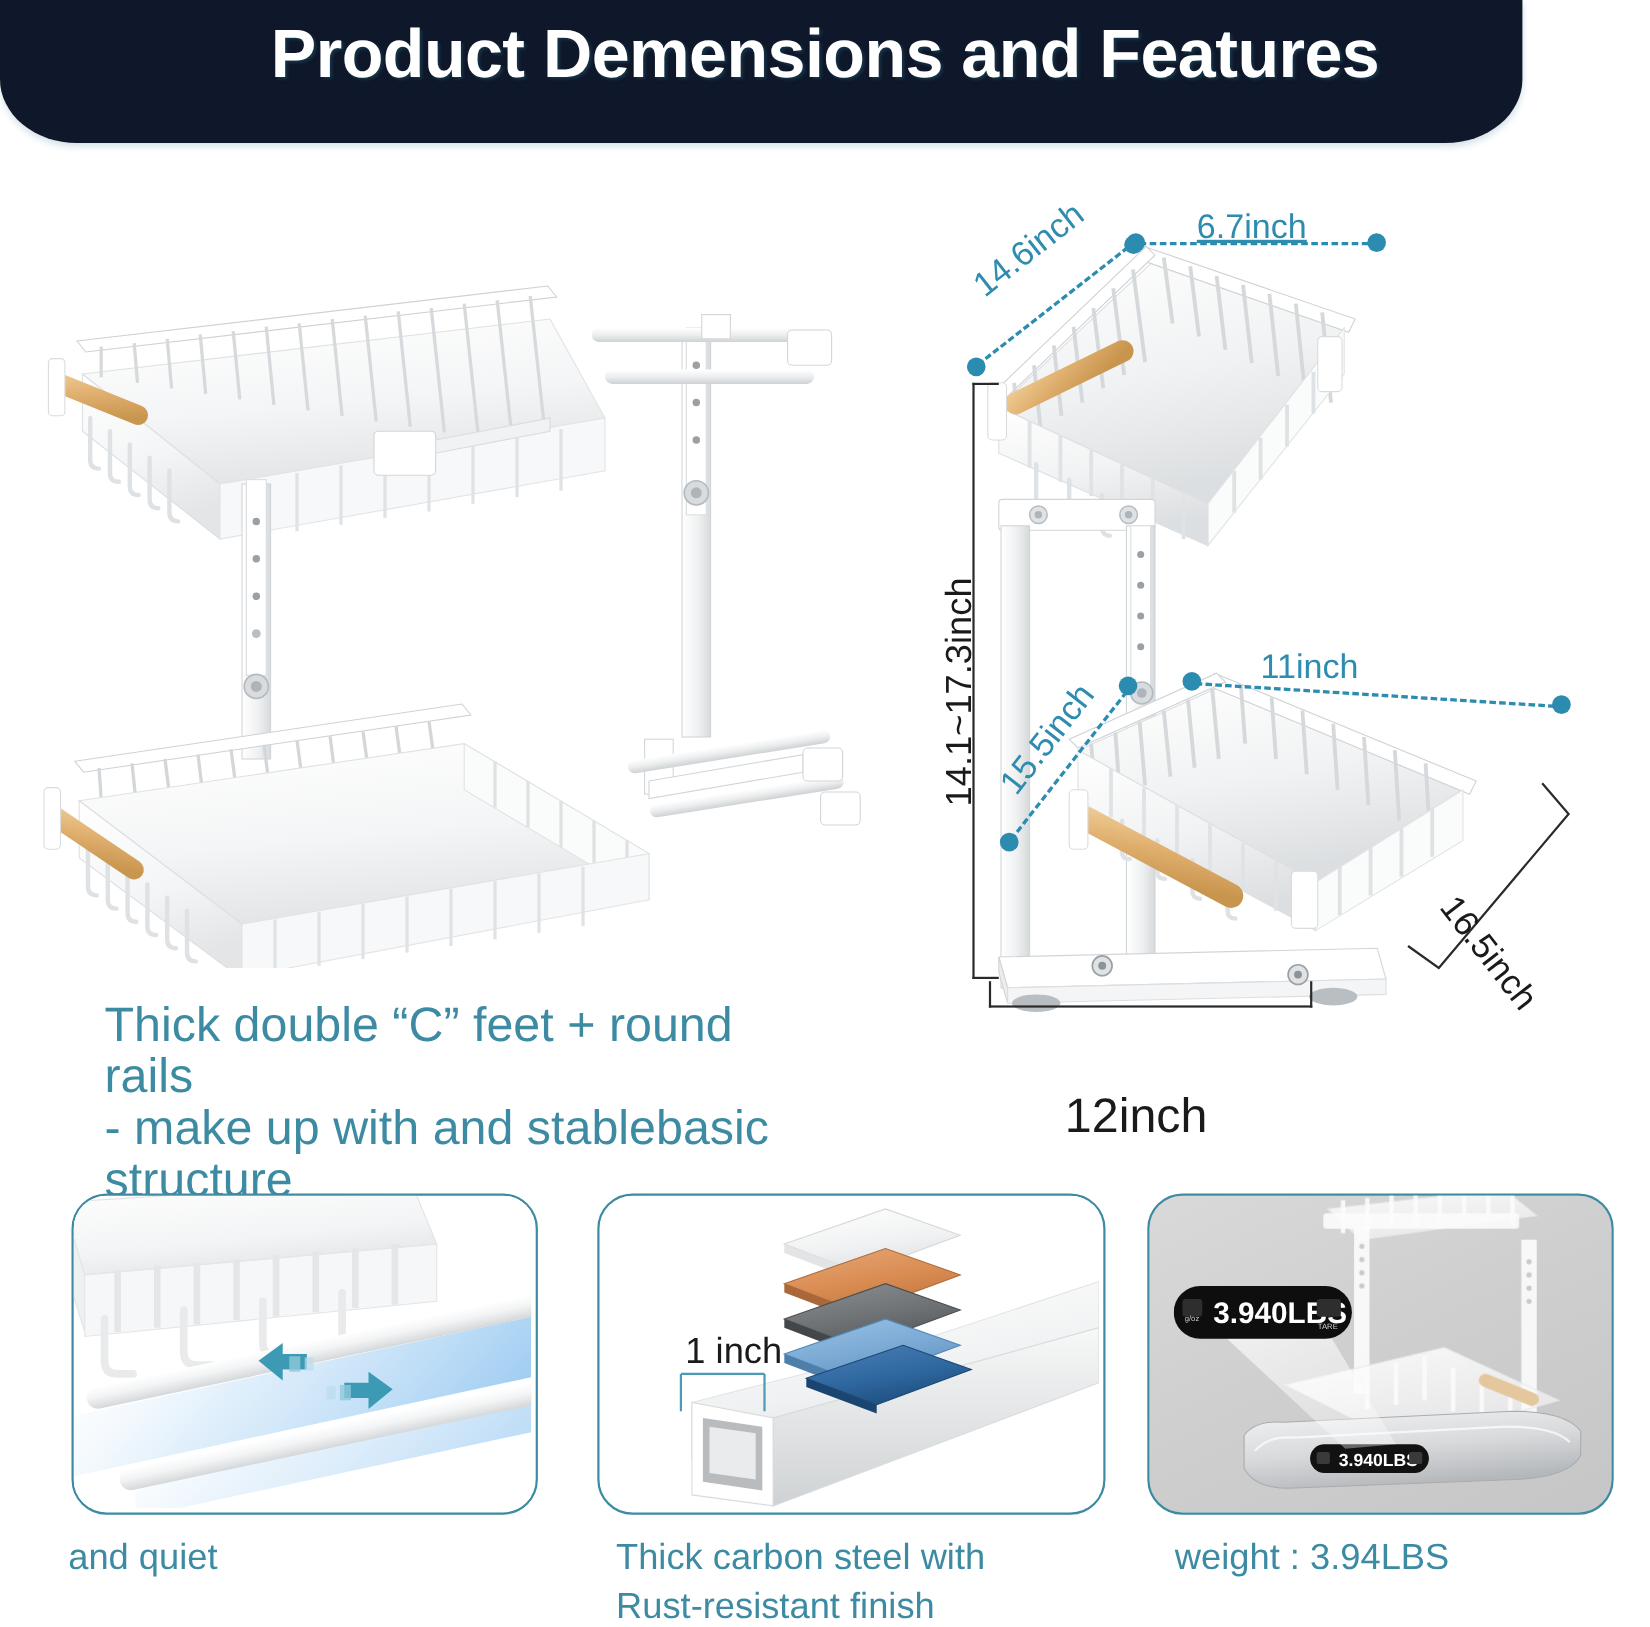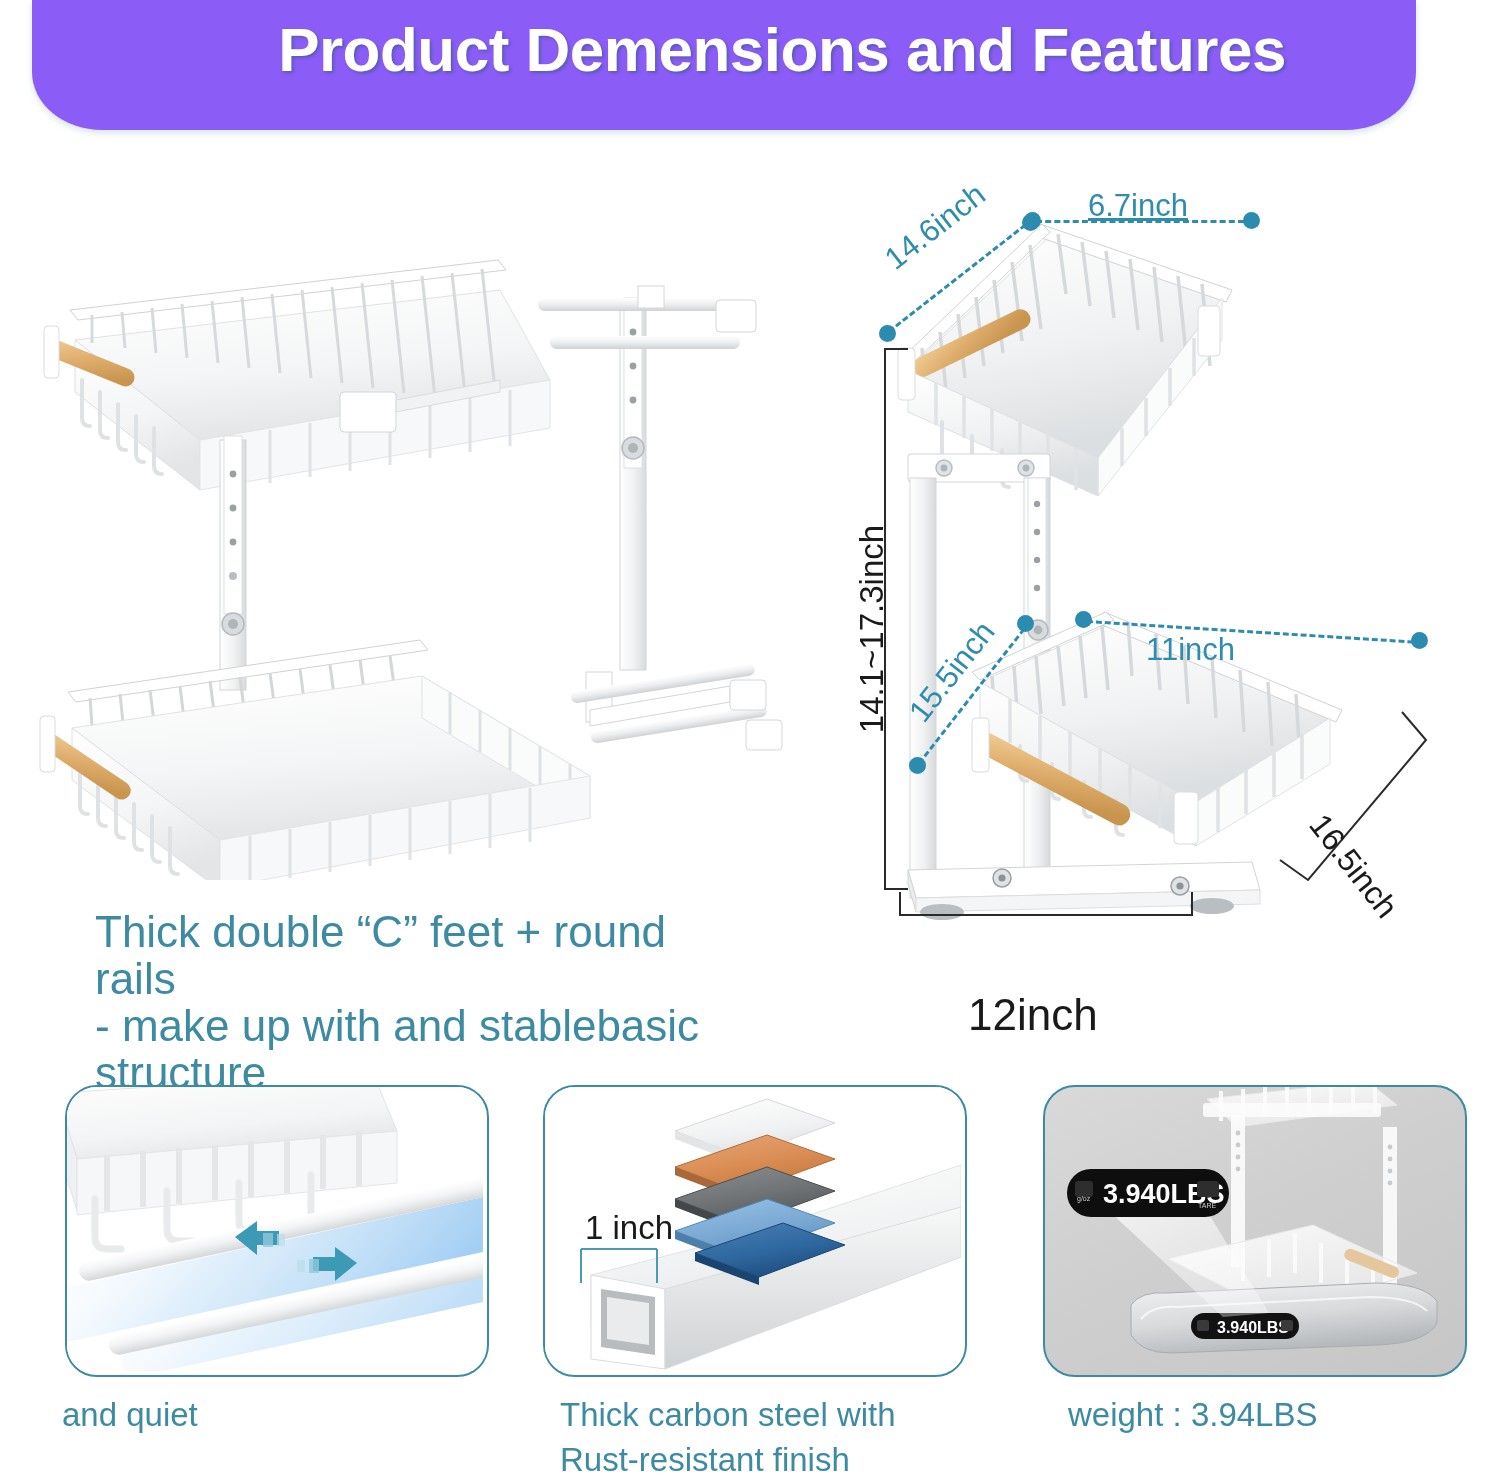--- a/index.html
+++ b/index.html
@@ -15,25 +15,24 @@
     font-family: "Liberation Sans", sans-serif;
     -webkit-font-smoothing: antialiased;
   }
 
   
   #header-banner {
     position: absolute;
     left: 0; top: 0;
     width: 1384px;
     height: 130px;
-    background: #8b5cf6;
+    background: #0f172a;
     border-bottom-left-radius: 70px 58px;
     border-bottom-right-radius: 70px 58px;
     box-shadow: 0 3px 6px rgba(140,175,190,0.35);
-    margin-left: 32px;
   }
   #header-title {
     position: absolute;
     left: 0; top: 14px;
     width: 1500px;
     text-align: center;
     color: #ffffff;
     font-size: 62px;
     font-weight: bold;
     letter-spacing: -0.5px;
@@ -105,21 +104,21 @@
     position: absolute;
     top: 1085px;
     width: 420px;
     height: 288px;
     border: 2px solid #3d8ba3;
     border-radius: 32px;
     overflow: hidden;
     background: #ffffff;
   }
   #panel-1 { left: 65px; }
-  #panel-2 { left: 543px; }
+  #panel-2 { left: 543px; padding-left: 38px; }
   #panel-3 { left: 1043px; background: linear-gradient(155deg,#d9d9d9 0%, #cfcfcf 45%, #c6c6c6 100%); }
 
   .feature-caption {
     position: absolute;
     color: #3d8ba3;
     font-size: 33px;
     line-height: 45px;
     width: 440px;
   }
   #caption-1 { left: 62px; top: 1392px; }
@@ -506,21 +505,21 @@
 <div class="dim-black" style="left:768px; top:610px; transform: rotate(-90deg); transform-origin:center center; font-size:33px;">14.1~17.3inch</div>
 
 <div class="dot" style="left:1017px; top:615px;"></div>
 <div class="dot" style="left:909px; top:757px;"></div>
 <div class="dash" style="left:919px; top:762px; width:180px; transform: rotate(-52deg);"></div>
 <div class="dim-teal" style="left:916px; top:700px; transform: rotate(-52deg); transform-origin:left center; font-size:31px;">15.5inch</div>
 
 <div class="dot" style="left:1075px; top:611px;"></div>
 <div class="dot" style="left:1411px; top:632px;"></div>
 <div class="dash" style="left:1087px; top:620px; width:327px; transform: rotate(3.6deg);"></div>
-<div class="dim-teal" style="left:1146px; top:588px; font-size:31px;margin-top:44px;">11inch</div>
+<div class="dim-teal" style="left:1146px; top:588px; font-size:31px;">11inch</div>
 
 <svg style="position:absolute; left:1250px; top:700px;" width="190" height="200">
   <path d="M152,12 L176,40 L58,180 L30,160" fill="none" stroke="#2a2a2a" stroke-width="2"></path>
 </svg>
 <div class="dim-black" style="left:1316px; top:800px; transform: rotate(52deg); transform-origin:left center; font-size:32px;">16.5inch</div>
 
 <div class="bracket-h" style="left:899px; top:892px; width:290px; height:22px;"></div>
 <div class="dim-black" style="left:968px; top:990px; font-size:44px;">12inch</div>
 
 <div class="feature-panel" id="panel-1">

